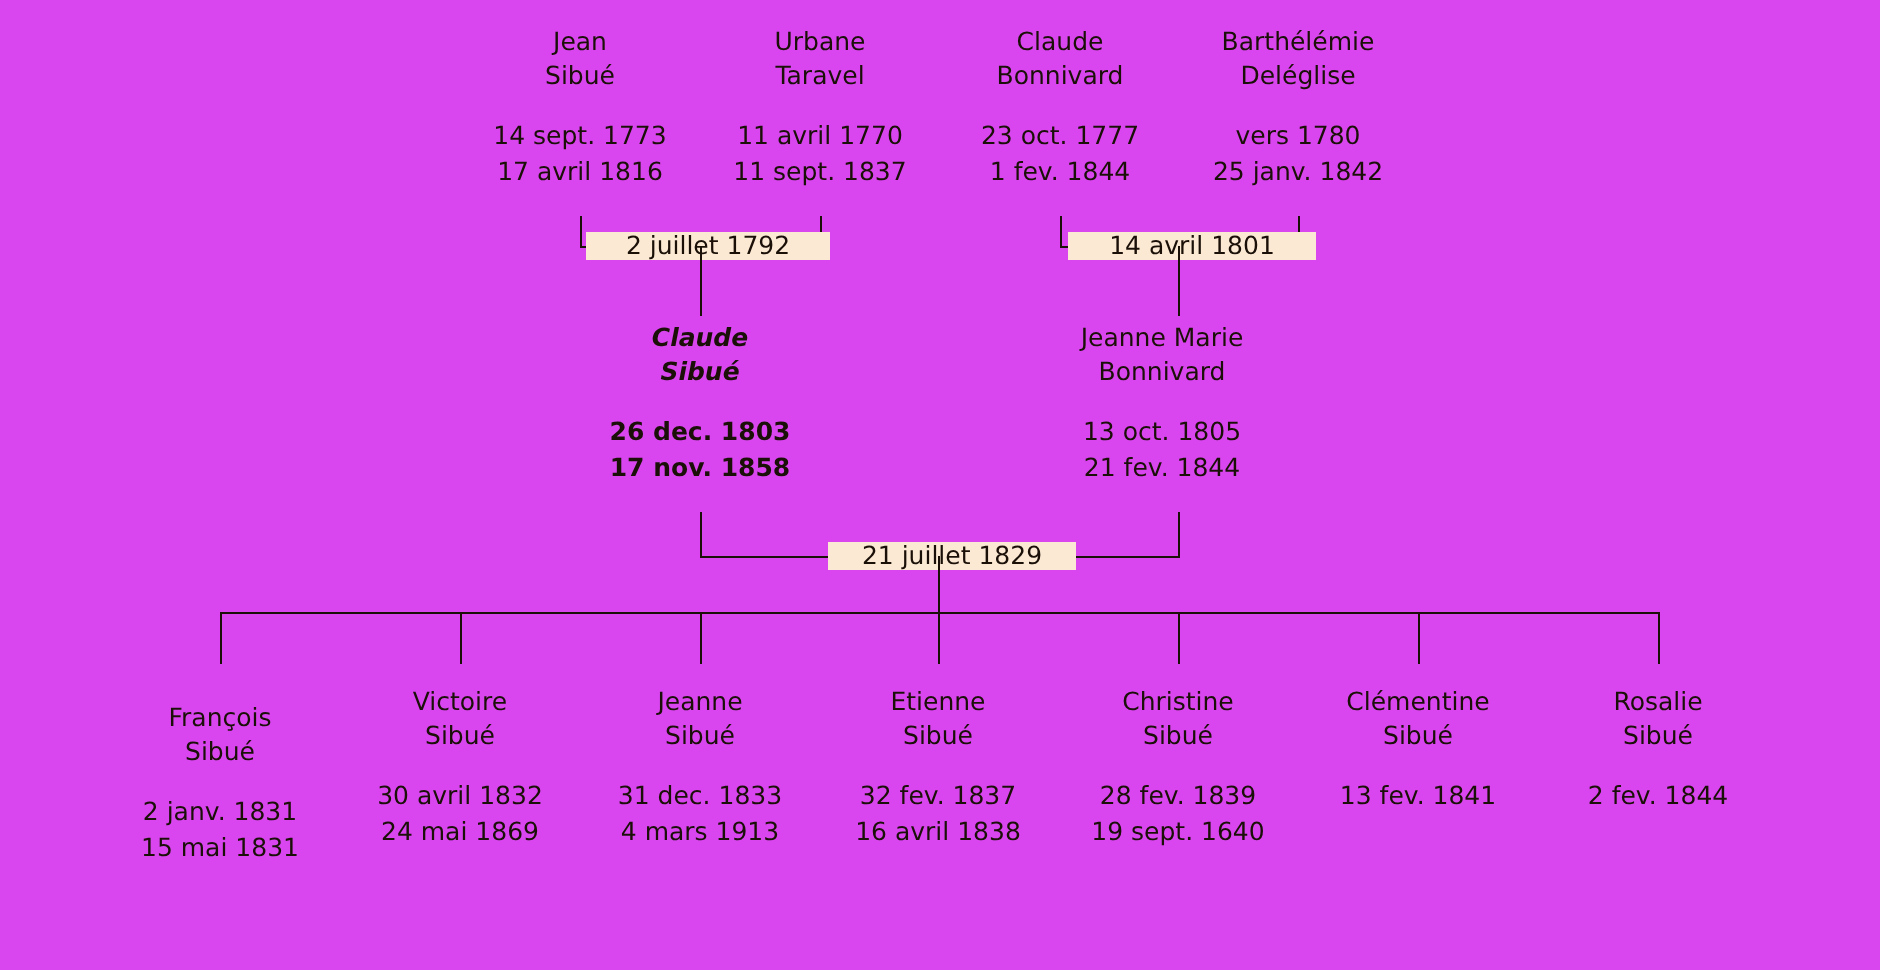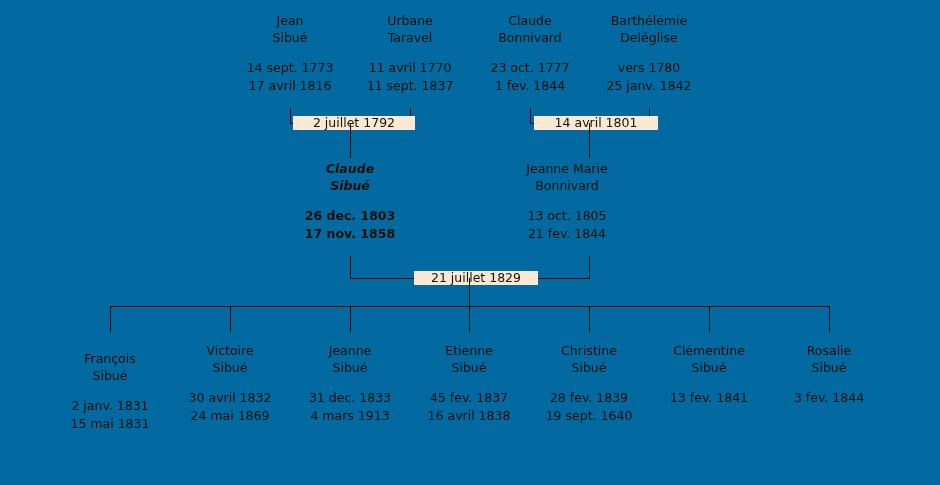--- a/index.html
+++ b/index.html
@@ -4,21 +4,21 @@
 <style>
   html, body {
     margin: 0;
     padding: 0;
     background: #000000;
   }
   #canvas {
     position: relative;
     width: 940px;
     height: 485px;
-    background: #0369a1;
+    background: #d946ef;
     overflow: hidden;
     font-family: "DejaVu Sans", sans-serif;
     color: #1a1008;
   }
   .person {
     position: absolute;
     text-align: center;
     font-size: 12.5px;
     line-height: 17px;
     white-space: nowrap;
@@ -122,21 +122,21 @@
     <div class="name-block">
       <div>Claude</div>
       <div>Sibué</div>
     </div>
     <div class="dates-block">
       <div>26 dec. 1803</div>
       <div>17 nov. 1858</div>
     </div>
   </div>
 
-  <div class="person" style="left:507px; top:160px; width:120px;">
+  <div class="person" style="left:521px; top:160px; width:120px;">
     <div class="name-block">
       <div>Jeanne Marie</div>
       <div>Bonnivard</div>
     </div>
     <div class="dates-block">
       <div>13 oct. 1805</div>
       <div>21 fev. 1844</div>
     </div>
   </div>
 
@@ -187,21 +187,21 @@
       <div>4 mars 1913</div>
     </div>
   </div>
 
   <div class="person" style="left:409px; top:342px; width:120px;">
     <div class="name-block">
       <div>Etienne</div>
       <div>Sibué</div>
     </div>
     <div class="dates-block">
-      <div>45 fev. 1837</div>
+      <div>32 fev. 1837</div>
       <div>16 avril 1838</div>
     </div>
   </div>
 
   <div class="person" style="left:529px; top:342px; width:120px;">
     <div class="name-block">
       <div>Christine</div>
       <div>Sibué</div>
     </div>
     <div class="dates-block">
@@ -220,18 +220,18 @@
       <div></div>
     </div>
   </div>
 
   <div class="person" style="left:769px; top:342px; width:120px;">
     <div class="name-block">
       <div>Rosalie</div>
       <div>Sibué</div>
     </div>
     <div class="dates-block">
-      <div>3 fev. 1844</div>
+      <div>2 fev. 1844</div>
       <div></div>
     </div>
   </div>
 
 </div>
 
 </body></html>

